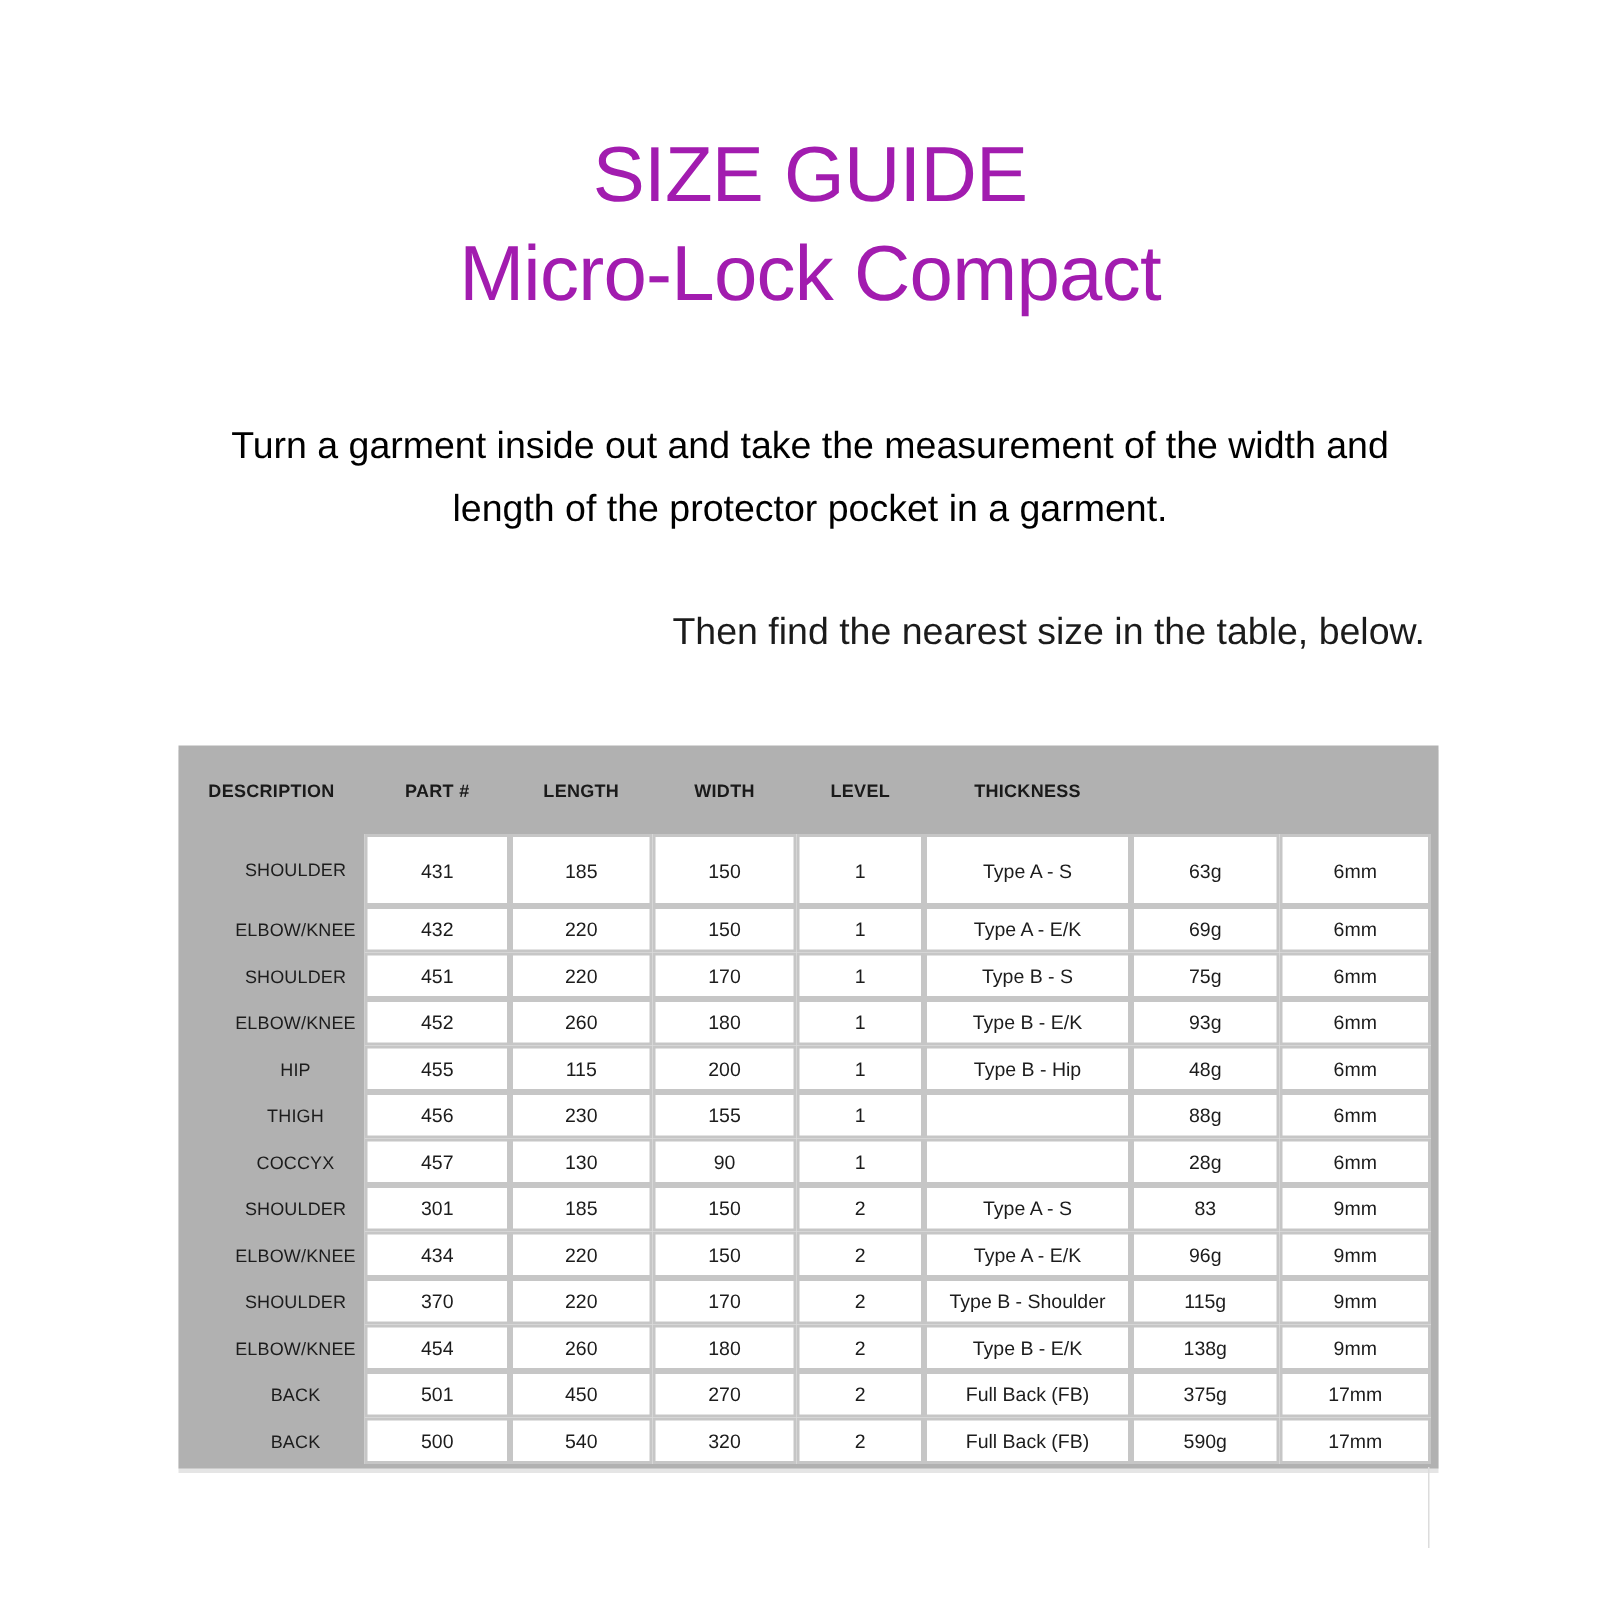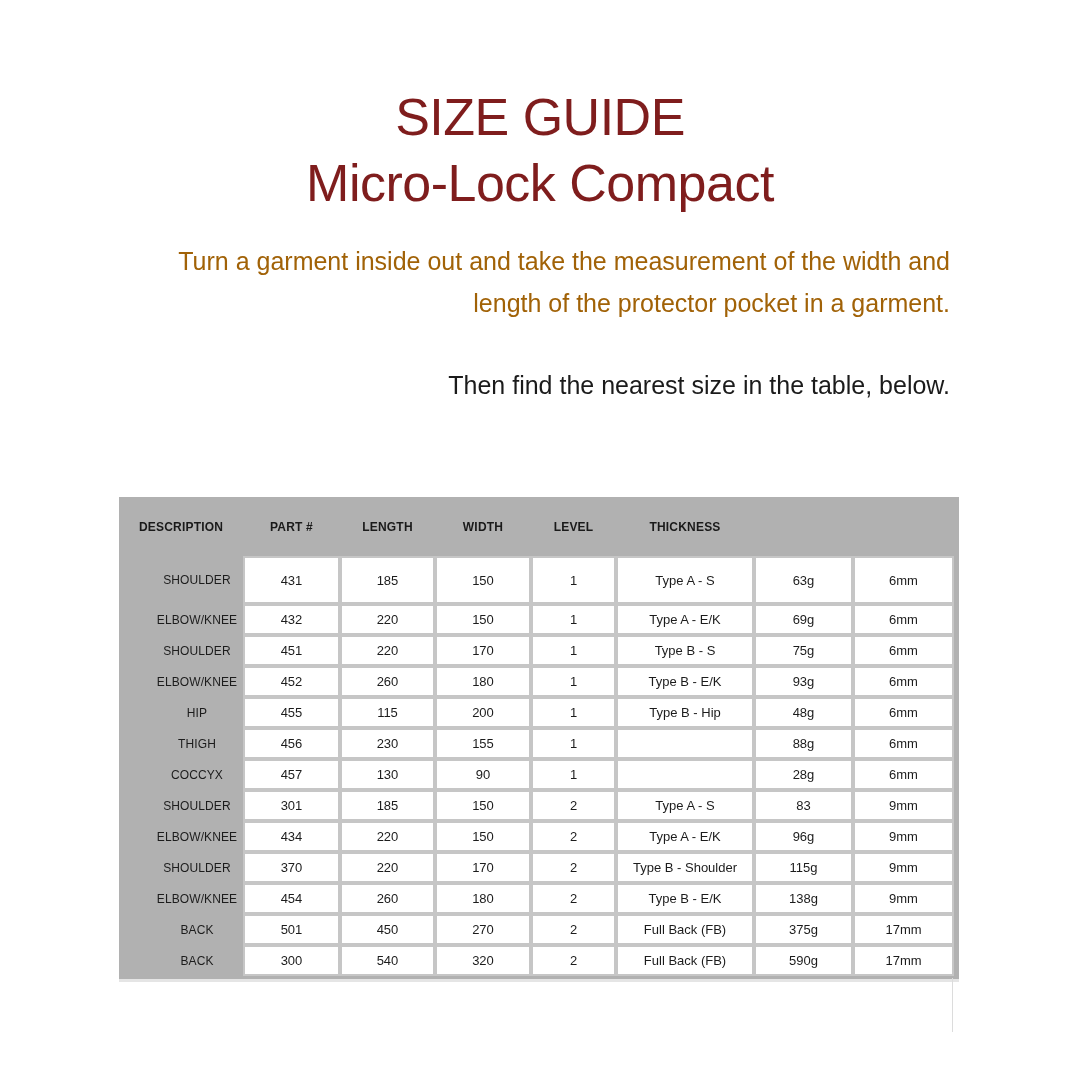--- a/index.html
+++ b/index.html
@@ -15,29 +15,29 @@
     font-family: "Liberation Sans", sans-serif;
     color: #1e1e1e;
     overflow: hidden;
   }
   .title-block {
     padding-top: 84px;
     text-align: center;
     font-size: 52px;
     line-height: 66px;
     letter-spacing: -0.5px;
-    color: #7f1d1d;
+    color: #a21caf;
   }
   .instruction-1 {
-    margin: 24px auto 0 auto;
+    margin: 60px auto 0 auto;
     width: 820px;
-    text-align: right;
+    text-align: center;
     font-size: 25px;
     line-height: 42px;
-    color: #a16207;
+    color: #000000;
   }
   .instruction-2 {
     margin: 40px auto 0 auto;
     width: 820px;
     text-align: right;
     font-size: 25px;
     line-height: 42px;
     color: #1b1b1b;
   }
   .size-table {
@@ -247,21 +247,21 @@
     <div class="cell white">450</div>
     <div class="cell white">270</div>
     <div class="cell white">2</div>
     <div class="cell white">Full Back (FB)</div>
     <div class="cell white">375g</div>
     <div class="cell white">17mm</div>
   </div>
 
   <div class="t-row">
     <div class="cell desc">BACK</div>
-    <div class="cell white">300</div>
+    <div class="cell white">500</div>
     <div class="cell white">540</div>
     <div class="cell white">320</div>
     <div class="cell white">2</div>
     <div class="cell white">Full Back (FB)</div>
     <div class="cell white">590g</div>
     <div class="cell white">17mm</div>
   </div>
 </div>
   </div>
 

